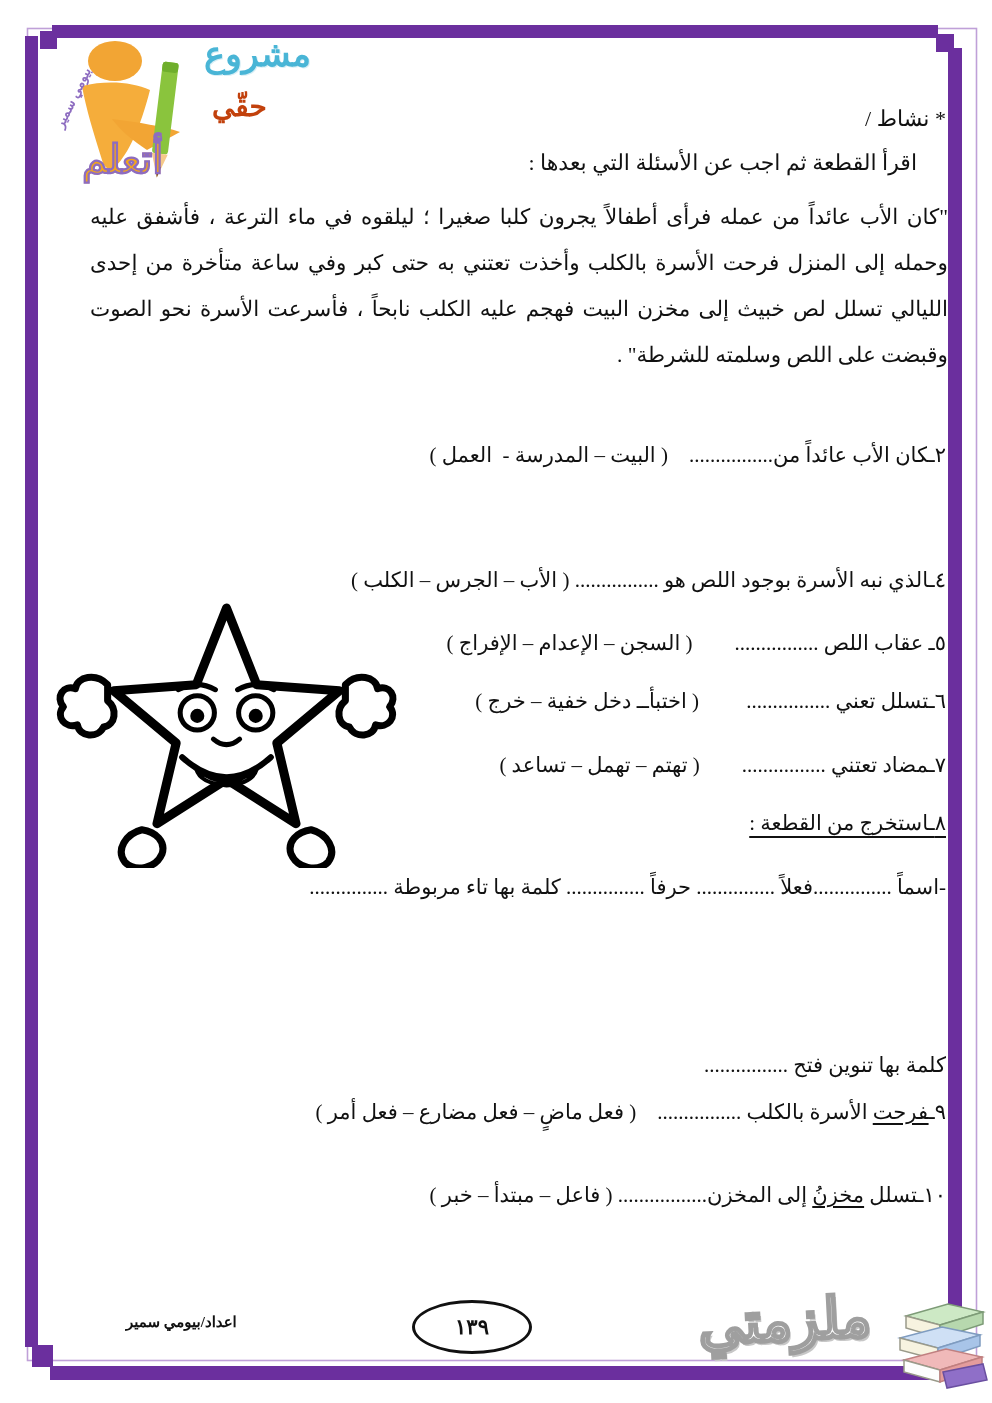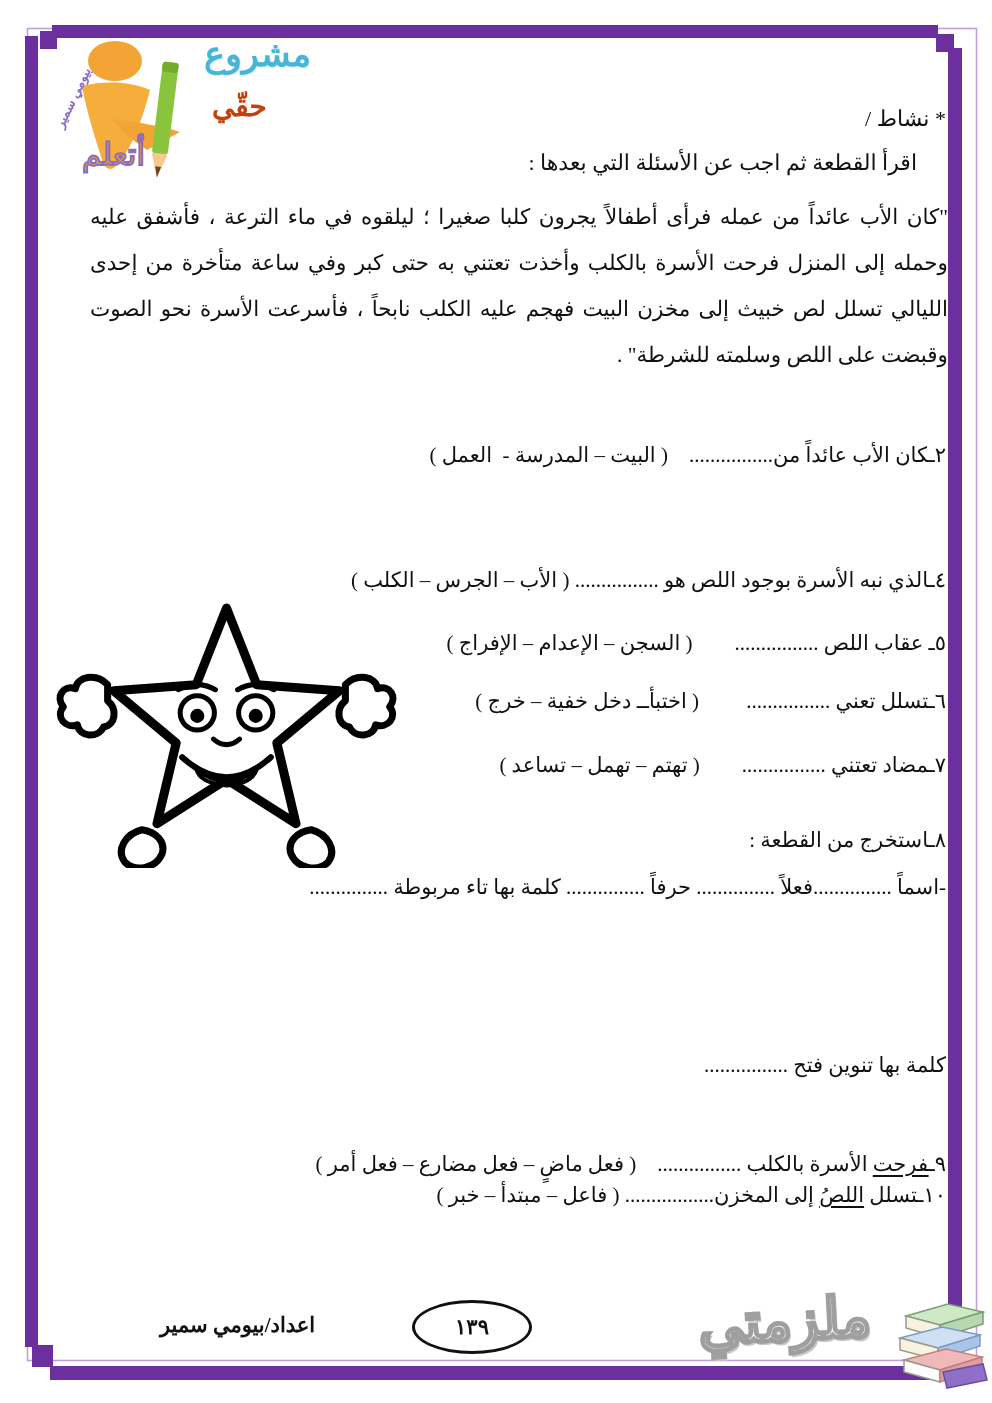--- a/index.html
+++ b/index.html
@@ -8,38 +8,38 @@
     font-family:"Liberation Serif", serif;color:#111;
   }
   .frame{position:absolute;left:0;top:0;z-index:1;}
   
   .logo{position:absolute;left:40px;top:28px;width:290px;height:180px;z-index:3;}
   .logo-fig{position:absolute;left:12px;top:6px;}
   .logo-w1{position:absolute;left:148px;top:6px;font-size:35px;font-weight:bold;color:#49b5d6;
     font-family:"Liberation Sans",sans-serif;text-shadow:1px 1px 0 #d8eef5;margin-left:16px;}
   .logo-w2{position:absolute;left:172px;top:62px;font-size:28px;font-weight:bold;color:#c2410c;
     font-family:"Liberation Sans",sans-serif;}
-  .logo-w3{position:absolute;left:42px;top:108px;font-size:31px;font-weight:bold;color:#f3a61c;
+  .logo-w3{position:absolute;left:42px;top:108px;font-size:40px;font-weight:bold;color:#f3a61c;
     font-family:"Liberation Sans",sans-serif;-webkit-text-stroke:1px #8d6cc0;}
   .logo-side{position:absolute;left:-12px;top:62px;font-size:13px;color:#8d6cc0;font-weight:bold;
     transform:rotate(-64deg);transform-origin:center;width:90px;text-align:center;
     font-family:"Liberation Sans",sans-serif;}
   
   .tline{position:absolute;direction:rtl;text-align:right;white-space:pre-wrap;font-size:21px;z-index:2;}
   .activity{right:46px;top:106px;font-size:22px;}
   .instruction{right:75px;top:150px;font-size:22px;}
   .passage{position:absolute;right:44px;left:90px;top:194px;direction:rtl;z-index:2;}
   .pline{font-size:21.5px;line-height:46px;text-align:right;white-space:pre-wrap;}
   .pline.just{text-align:justify;text-align-last:justify;}
   .u{text-decoration:underline;text-underline-offset:4px;}
-  .q8u{text-underline-offset:6px;margin-top:17px;}
+  .q8u{text-decoration:underline;text-underline-offset:6px;}
   
   .star{position:absolute;left:54px;top:596px;z-index:2;}
   
-  .footer-name{position:absolute;left:126px;top:1313px;font-size:21px;font-weight:bold;direction:rtl;z-index:3;margin-left:34px;}
+  .footer-name{position:absolute;left:126px;top:1313px;font-size:15px;font-weight:bold;direction:rtl;z-index:3;}
   .page-num{position:absolute;left:412px;top:1300px;width:114px;height:48px;border:3px solid #111;
     border-radius:50%;display:flex;align-items:center;justify-content:center;font-size:21px;
     font-weight:bold;letter-spacing:4px;z-index:3;background:#fff0;}
   
   .wm-text{position:absolute;left:698px;top:1288px;font-size:56px;font-weight:bold;color:#fff;
     -webkit-text-stroke:3px #9f9f9f;text-shadow:2px 3px 0 #c7c7c7;transform:rotate(-3deg);
     direction:rtl;z-index:4;font-family:"Liberation Sans",sans-serif;}
   .wm-books{position:absolute;left:888px;top:1294px;z-index:5;}
 </style>
 </head>
@@ -89,22 +89,22 @@
   </div>
 
   <div class="tline" style="top:443px;right:46px;">٢ـكان الأب عائداً من................    ( البيت – المدرسة -  العمل )</div>
   <div class="tline" style="top:568px;right:46px;">٤ـالذي نبه الأسرة بوجود اللص هو ................ ( الأب – الجرس – الكلب )</div>
   <div class="tline" style="top:631px;right:46px;">٥ـ عقاب اللص ................        ( السجن – الإعدام – الإفراج )</div>
   <div class="tline" style="top:689px;right:46px;">٦ـتسلل تعني ................         ( اختبأــ دخل خفية – خرج )</div>
   <div class="tline" style="top:753px;right:46px;">٧ـمضاد تعتني ................        ( تهتم – تهمل – تساعد )</div>
   <div class="tline q8u" style="top:811px;right:46px;">٨ـاستخرج من القطعة :</div>
   <div class="tline" style="top:875px;right:46px;">-اسماً ...............فعلاً ............... حرفاً ............... كلمة بها تاء مربوطة ...............</div>
   <div class="tline" style="top:1053px;right:46px;">كلمة بها تنوين فتح ................</div>
-  <div class="tline" style="top:1152px;right:46px;margin-left:38px;"><span>٩ـ</span><span class="u">فرحت</span><span> الأسرة بالكلب ................    ( فعل ماضٍ – فعل مضارع – فعل أمر )</span></div>
-  <div class="tline" style="top:1183px;right:46px;"><span>١٠ـتسلل </span><span class="u">اللصُ</span><span> إلى المخزن................. ( فاعل – مبتدأ – خبر )</span></div>
+  <div class="tline" style="top:1100px;right:46px;margin-left:38px;"><span>٩ـ</span><span class="u">فرحت</span><span> الأسرة بالكلب ................    ( فعل ماضٍ – فعل مضارع – فعل أمر )</span></div>
+  <div class="tline" style="top:1183px;right:46px;"><span>١٠ـتسلل </span><span class="u">مخزنُ</span><span> إلى المخزن................. ( فاعل – مبتدأ – خبر )</span></div>
 
   <svg class="star" width="345" height="272" viewBox="0 0 340 270">
     <g fill="#fff" stroke="#000" stroke-width="7" stroke-linejoin="round" stroke-linecap="round">
       <path d="M52,88 C40,76 22,80 20,92 C8,88 0,100 8,110 C0,120 10,132 22,128 C24,140 42,142 48,130 C60,128 62,112 52,104 Z"></path>
       <path d="M288,88 C300,76 318,80 320,92 C332,88 340,100 332,110 C340,120 330,132 318,128 C316,140 298,142 292,130 C280,128 278,112 288,104 Z"></path>
       <path d="M86,232 C70,236 60,252 69,264 C80,275 100,270 106,256 C110,244 100,234 86,232 Z"></path>
       <path d="M254,232 C270,236 280,252 271,264 C260,275 240,270 234,256 C230,244 240,234 254,232 Z"></path>
       <polygon points="170,12 200,88 282,94 220,146 239,226 170,182 101,226 120,146 58,94 140,88" stroke-width="9"></polygon>
     </g>
     <g>

